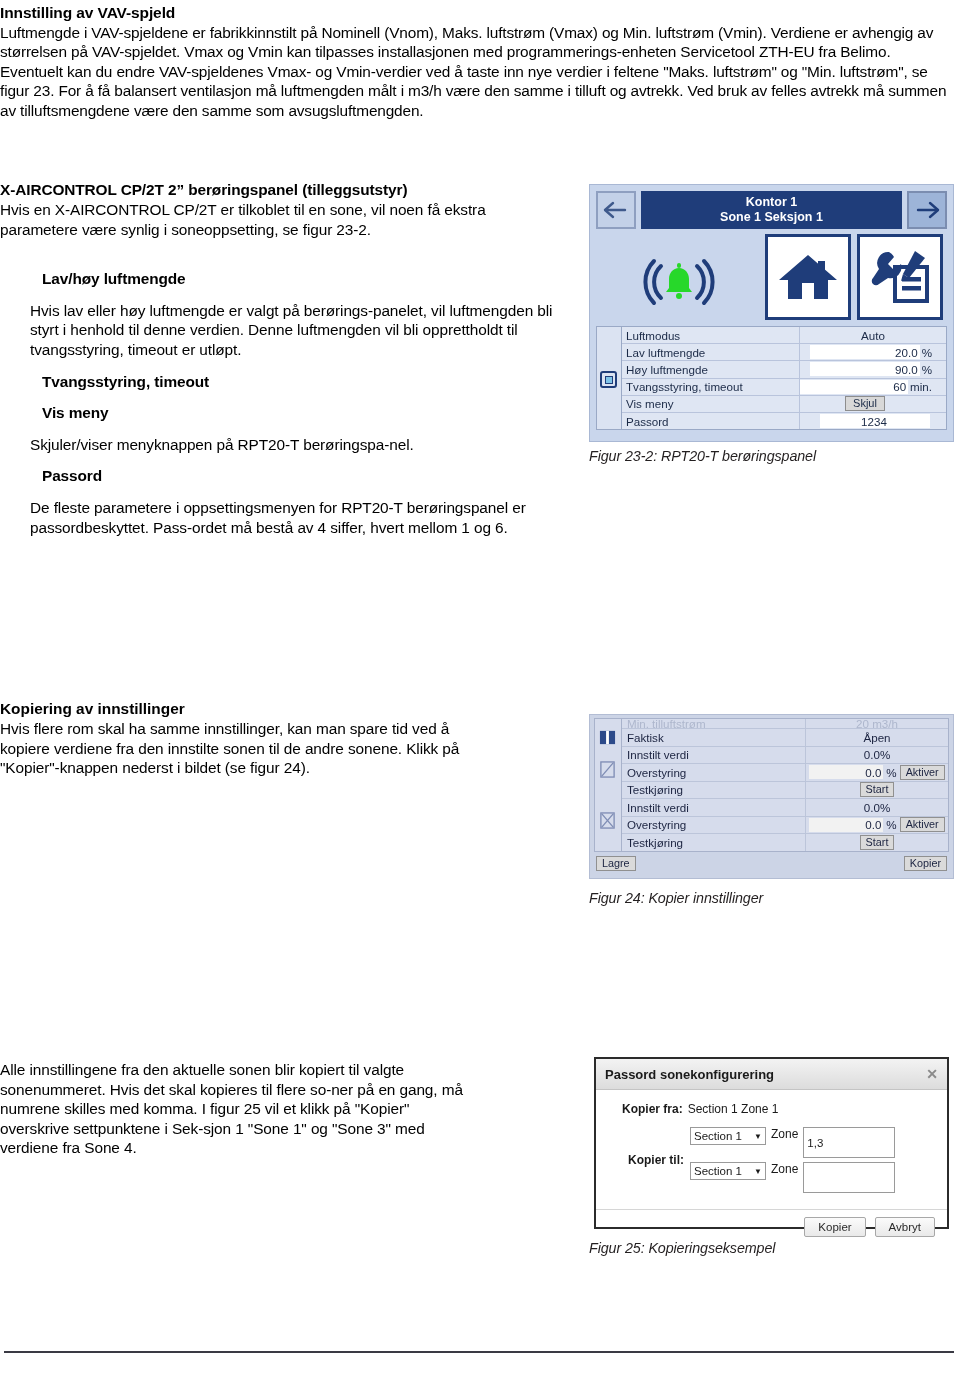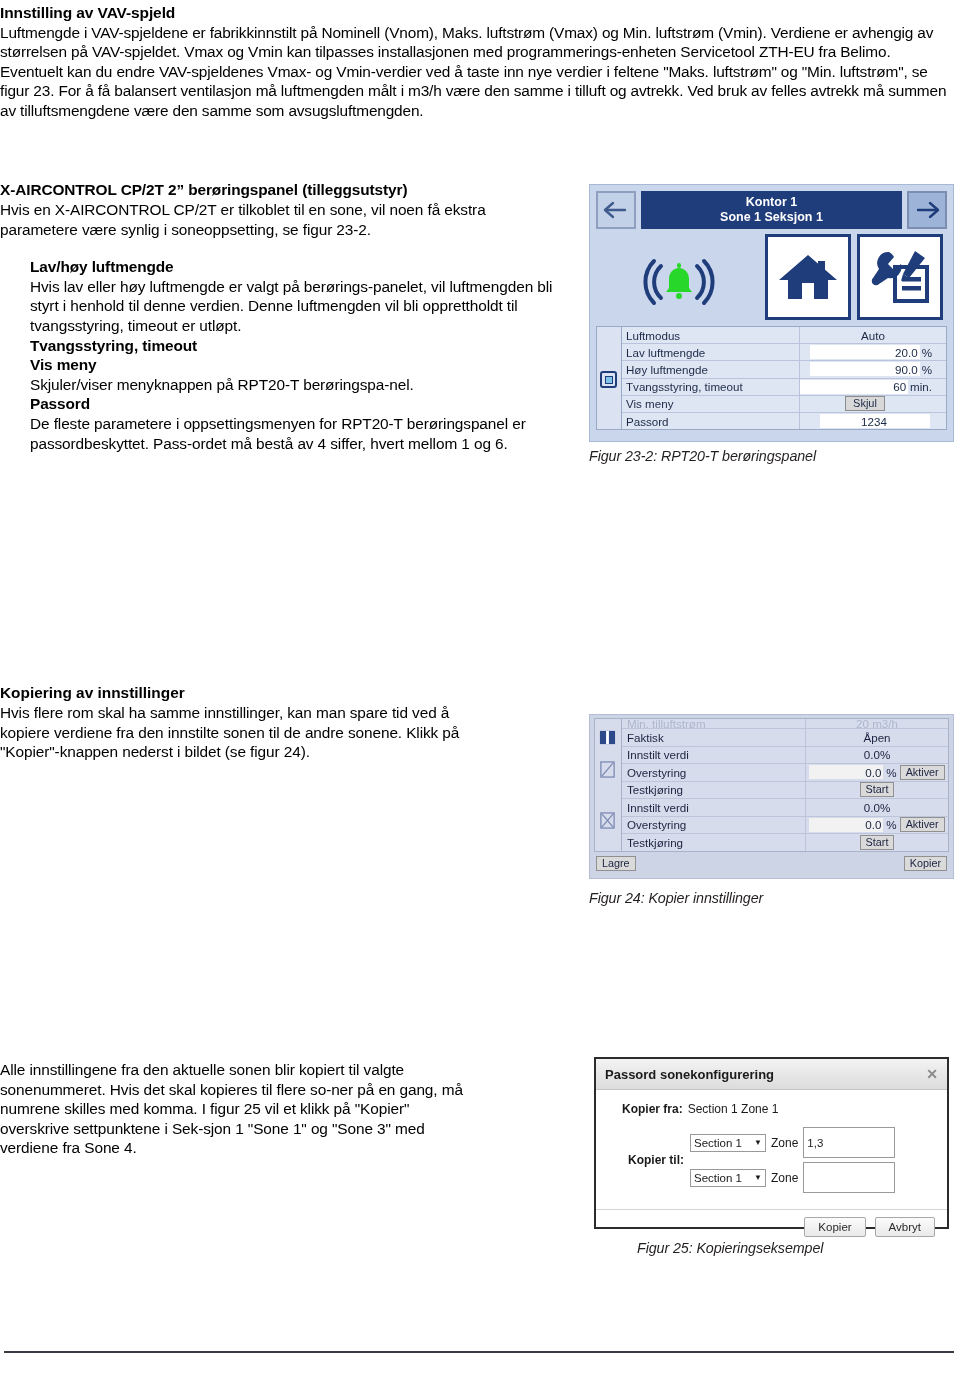--- a/index.html
+++ b/index.html
@@ -57,29 +57,29 @@
     font-size: 15.4px;
     line-height: 19.6px;
     letter-spacing: -0.1px;
   }
   .indent {
     margin-left: 30px !important;
   }
   .sub-h {
     font-size: 15.4px;
     font-weight: bold;
-    margin: 0;
+    margin: 12px;
     line-height: 19.6px;
     letter-spacing: -0.1px;
   }
 
   .copysec {
     position: absolute;
     left: 0;
-    top: 684px;
+    top: 700px;
     width: 500px;
   }
   .copysec h2 {
     font-size: 15.4px;
     font-weight: bold;
     margin: 0 0 1px 0;
   }
   .copysec p {
     margin: 0;
     font-size: 15.4px;
@@ -392,21 +392,21 @@
     align-items: center;
     gap: 6px;
   }
   .row-to > b {
     font-weight: bold;
     width: 76px;
     flex: 0 0 76px;
     text-align: right;
   }
   .to-stack { display: flex; flex-direction: column; gap: 4px; }
-  .to-line { display: flex; align-items: center; gap: 5px; }
+  .to-line { display: flex; gap: 5px; }
   .sel {
     border: 1px solid #9a9a9a;
     background: #ffffff;
     height: 18px;
     width: 76px;
     box-sizing: border-box;
     display: flex;
     align-items: center;
     justify-content: space-between;
     padding: 0 3px;
@@ -726,18 +726,18 @@
           </div>
         </div>
       </div>
     </div>
     <div class="dlg-foot">
       <span class="dbtn">Kopier</span>
       <span class="dbtn">Avbryt</span>
     </div>
   </div>
 
-  <div class="caption" style="position:absolute;left:589px;top:1240px;margin-left:48px;">Figur 25: Kopieringseksempel</div>
+  <div class="caption" style="position:absolute;left:589px;top:1240px;">Figur 25: Kopieringseksempel</div>
 
   <div id="footer-rule"></div>
   <div id="page-num">15</div>
 
 </div>
 
 </body></html>

